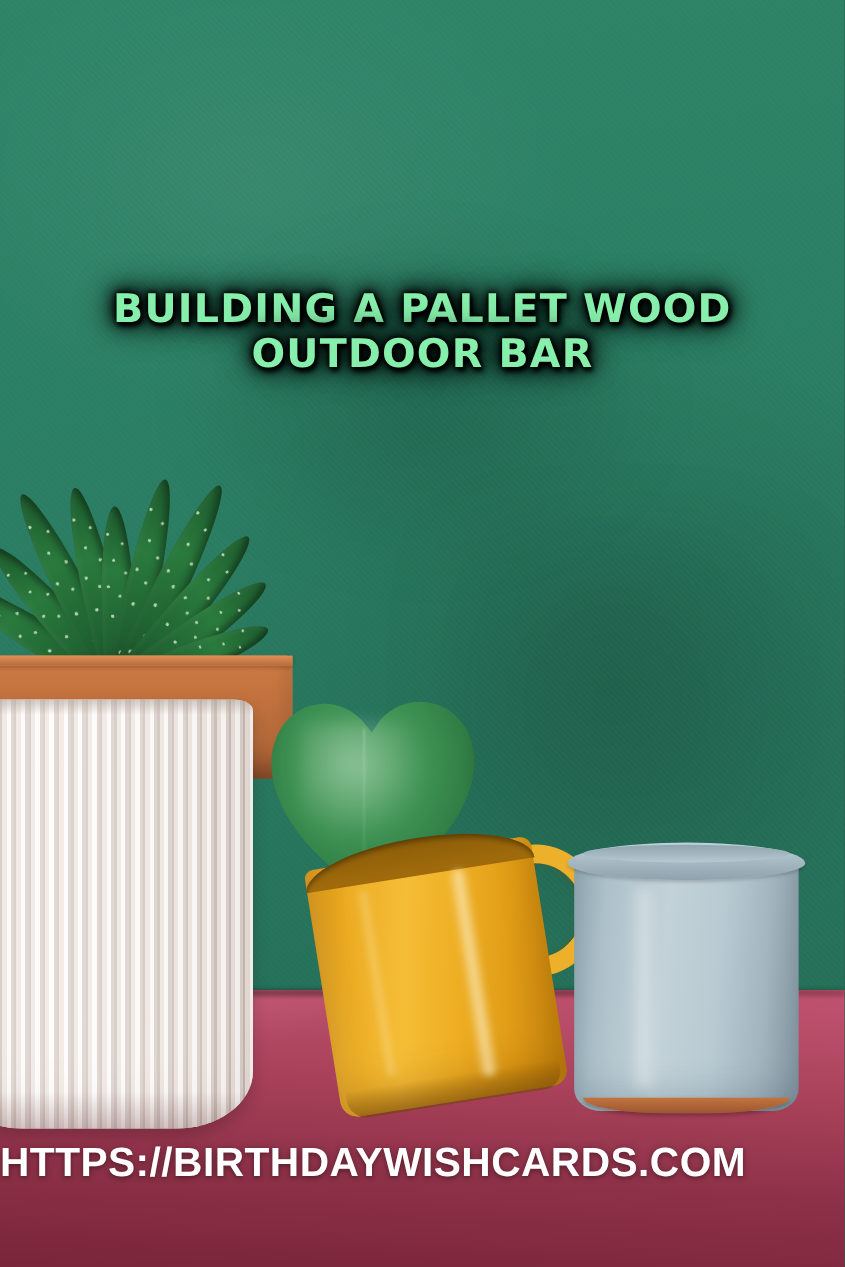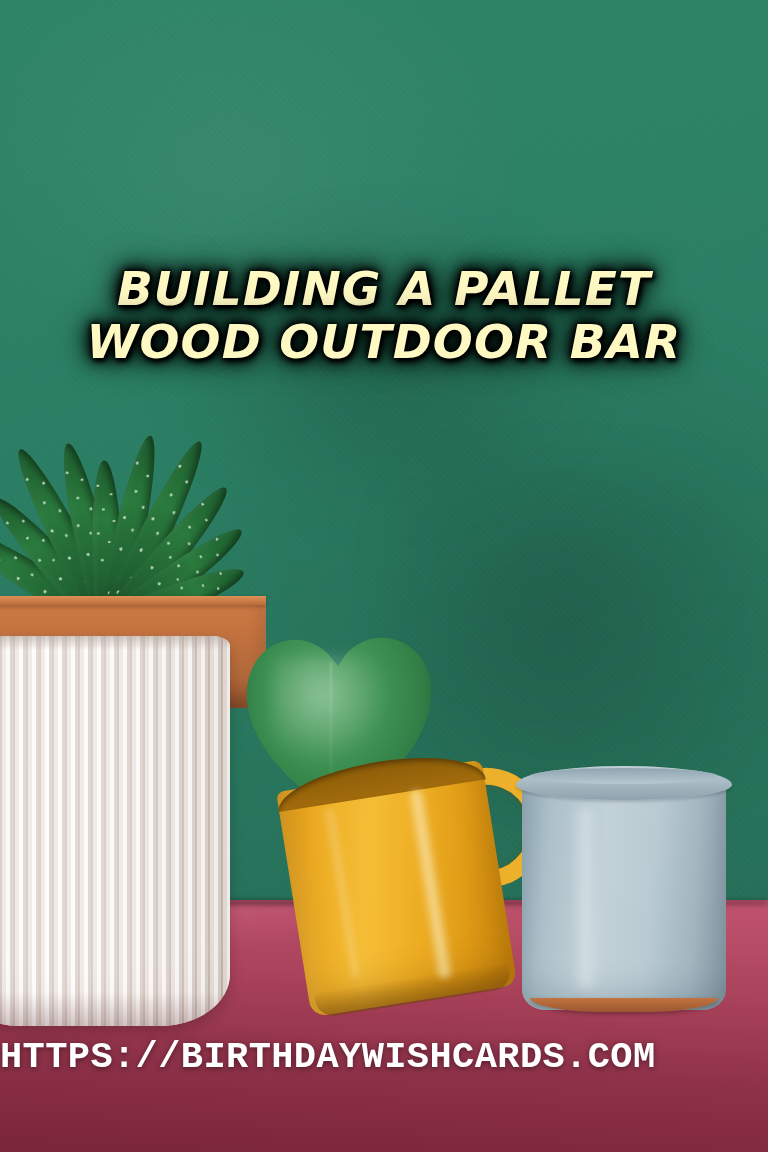--- a/index.html
+++ b/index.html
@@ -236,51 +236,50 @@
 
   
   .text-block{
     position:absolute; left:0; top:262px; width:768px;
     text-align:center;
     pointer-events:none;
   }
   .title{
     font-family:"DejaVu Sans", sans-serif;
     font-weight:900;
-    font-size:47px;
+    font-size:36px;
     line-height:1.13;
     letter-spacing:1.1px;
-    color:#fef9c3;
+    color:#86efac;
     padding:0 24px;
     text-transform:uppercase;
     text-shadow:
       0 0 3px #000, 0 0 6px #000, 0 0 11px #000, 0 0 17px #000,
       0 0 24px rgba(0,0,0,.96), 0 0 34px rgba(0,0,0,.85),
       2px 3px 5px rgba(0,0,0,.95);
-    font-style: italic;
   }
   .subtitle{
     margin-top:12px;
     font-family:"DejaVu Sans", sans-serif;
     font-weight:900;
     font-size:26px;
     line-height:1.78;
     letter-spacing:.7px;
     color:#fcfcfa;
     padding:0 176px;
     text-transform:uppercase;
     text-shadow:
       0 0 3px #000, 0 0 6px #000, 0 0 10px #000, 0 0 16px #000,
       0 0 23px rgba(0,0,0,.95), 0 0 32px rgba(0,0,0,.8),
       2px 2px 4px rgba(0,0,0,.95);
   }
   .footer-url{
     position:absolute; left:0; top:1036px; width:615px;
     text-align:center;
-    font-family:Liberation Mono, monospace;
+    font-family:Liberation Sans, sans-serif;
     font-weight:900;
     font-size:37px;
     letter-spacing:.4px;
     color:#ffffff;
     text-transform:uppercase;
     text-shadow:0 2px 4px rgba(0,0,0,.30), 0 0 8px rgba(0,0,0,.20);
     pointer-events:none;
   }
 </style>
 </head>

